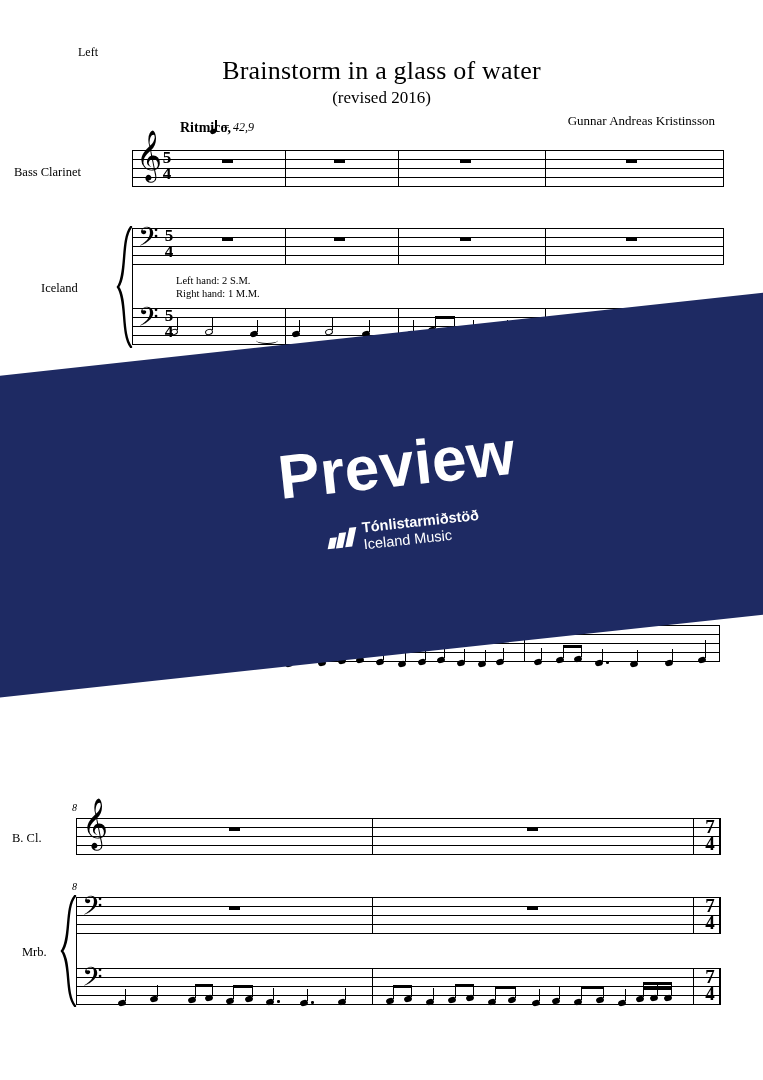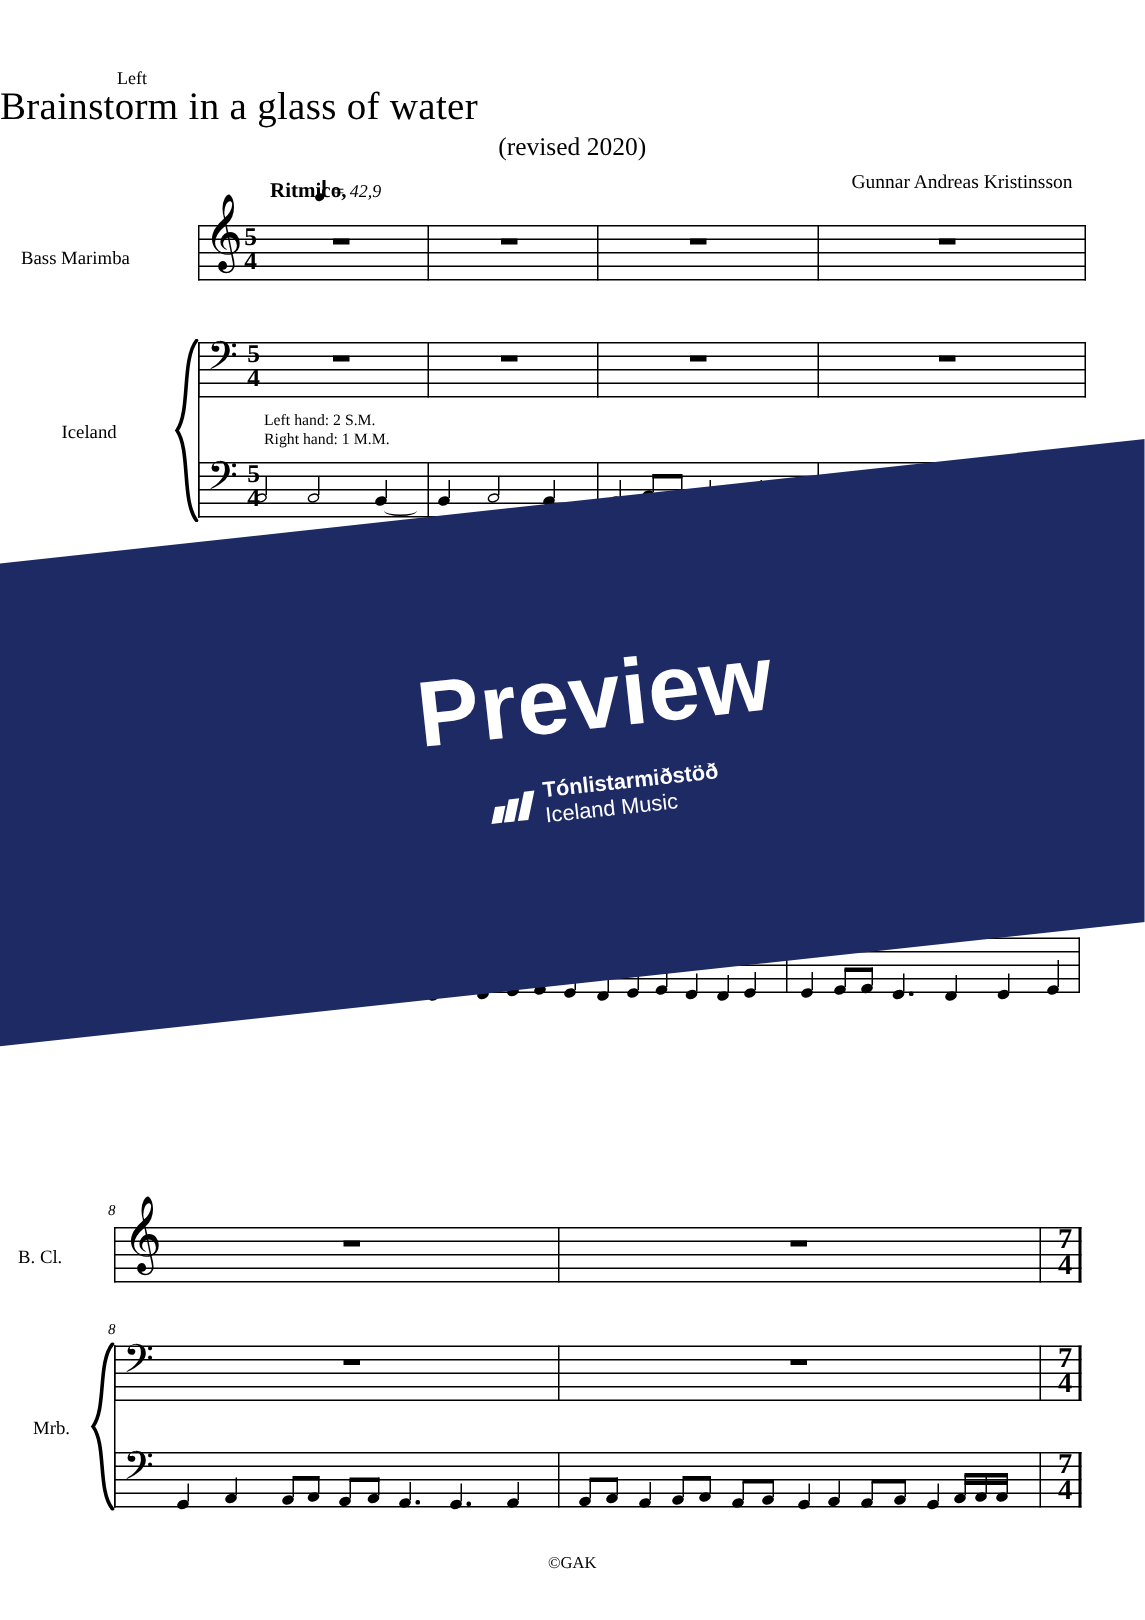--- a/index.html
+++ b/index.html
@@ -29,20 +29,21 @@
     top: 45px;
     font-size: 12px;
     font-family: "Liberation Serif", serif;
   }
 
   .title {
     position: absolute;
     left: 0;
     right: 0;
     top: 56px;
+    text-align: center;
     font-size: 26px;
     font-family: "Liberation Serif", serif;
     letter-spacing: 0.2px;
   }
   .subtitle {
     position: absolute;
     left: 0;
     right: 0;
     top: 88px;
     text-align: center;
@@ -283,42 +284,42 @@
   }
   .logo-words .l2 { font-weight: normal; }
 </style>
 </head>
 <body>
 
 <div class="page">
 
   <div class="score-label">Left</div>
   <div class="title">Brainstorm in a glass of water</div>
-  <div class="subtitle">(revised 2020)</div>
+  <div class="subtitle">(revised 2016)</div>
   <div class="composer">Gunnar Andreas Kristinsson</div>
 
   <div class="tempo-word">Ritmico,</div>
   <div class="tempo-mark">
     <span class="tempo-note"></span>
     <span>= 42,9</span>
   </div>
 
   <div class="staff" style="left:132px; top:150px; width:592px; height:37px;">
     <div class="line" style="top:0px;"></div>
     <div class="line" style="top:9px;"></div>
     <div class="line" style="top:18px;"></div>
     <div class="line" style="top:27px;"></div>
     <div class="line" style="top:36px;"></div>
   </div>
   <div class="clef treble" style="left:136px; top:133px;">𝄞</div>
   <div class="timesig" style="left:158px; top:150px; width:18px;">
     <div>5</div>
     <div>4</div>
   </div>
-  <div class="inst-name" style="left:14px; top:165px;">Bass Marimba</div>
+  <div class="inst-name" style="left:14px; top:165px;">Bass Clarinet</div>
 
   <div class="barline" style="left:132px; top:150px; height:37px;"></div>
   <div class="barline" style="left:285px; top:150px; height:37px;"></div>
   <div class="barline" style="left:398px; top:150px; height:37px;"></div>
   <div class="barline" style="left:545px; top:150px; height:37px;"></div>
   <div class="barline" style="left:723px; top:150px; height:37px;"></div>
 
   <div class="rest-whole" style="left:222px; top:159px;"></div>
   <div class="rest-whole" style="left:334px; top:159px;"></div>
   <div class="rest-whole" style="left:460px; top:159px;"></div>
@@ -639,15 +640,14 @@
     <div class="nh" style="left:636px; top:996px;"></div>
     <div class="stem" style="left:643px; top:983px; height:14px;"></div>
     <div class="nh" style="left:650px; top:995px;"></div>
     <div class="stem" style="left:657px; top:982px; height:14px;"></div>
     <div class="nh" style="left:664px; top:995px;"></div>
     <div class="stem" style="left:671px; top:982px; height:14px;"></div>
     <div class="beam" style="left:643px; top:982px; width:29px;"></div>
     <div class="beam" style="left:643px; top:987px; width:29px;"></div>
   </div>
 
-  <div class="copyright">©GAK</div>
 
 </div>
 
 </body></html>

